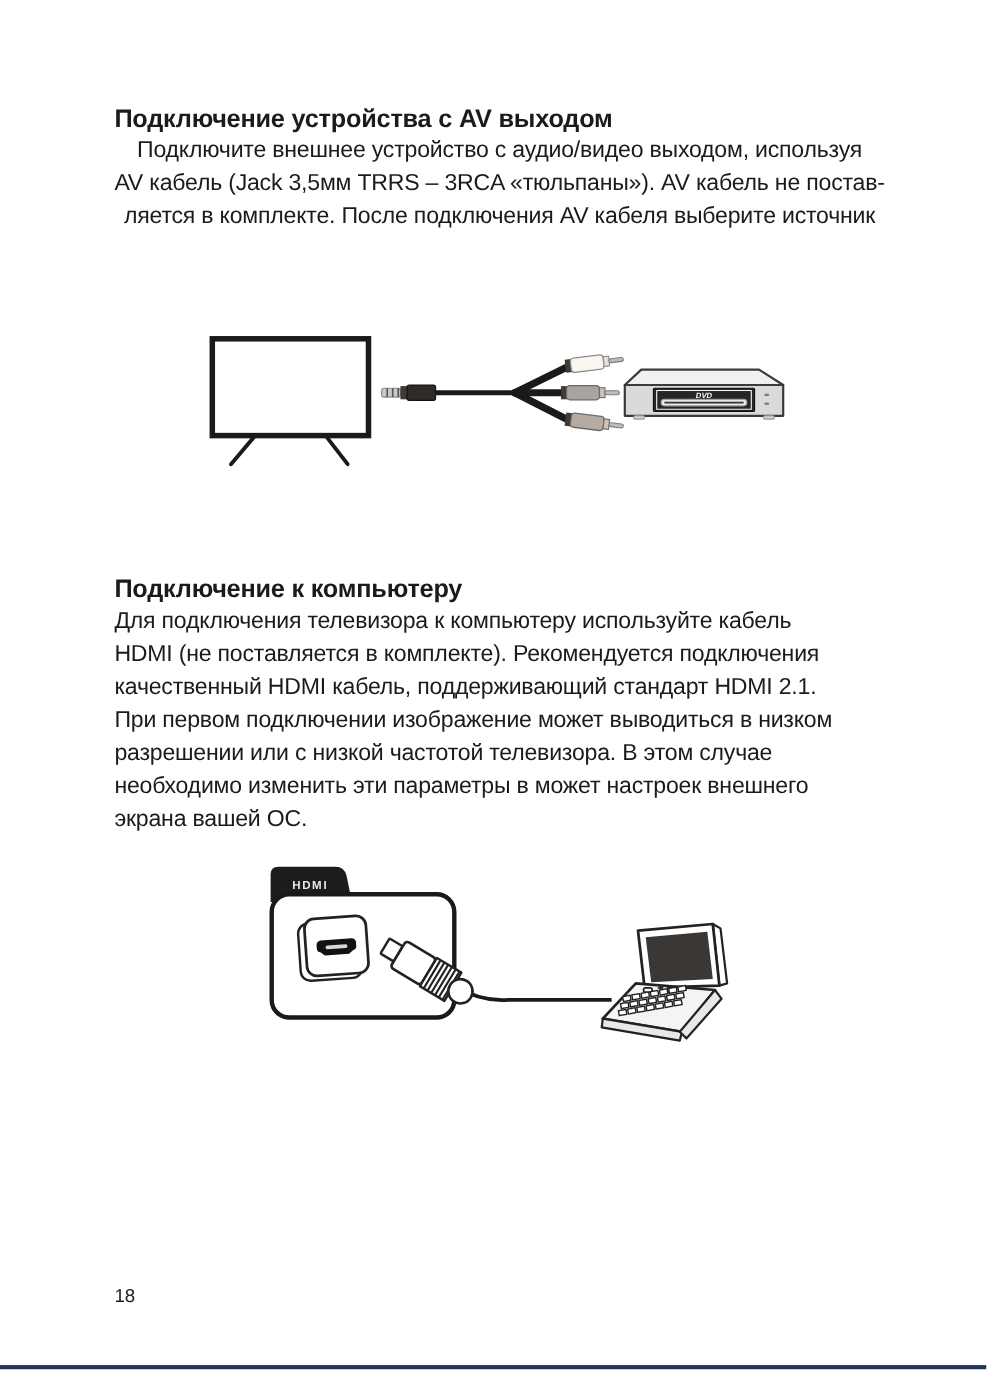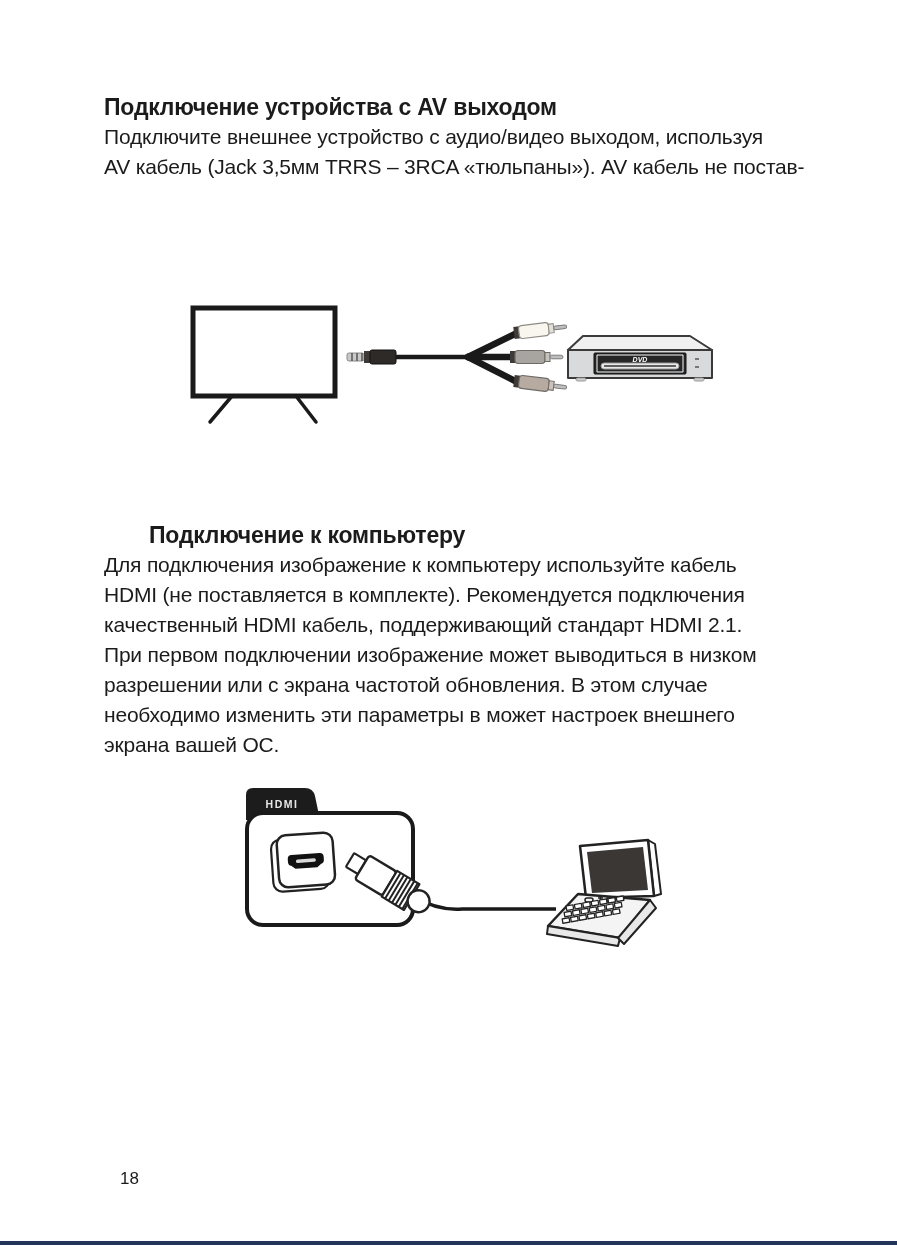--- a/index.html
+++ b/index.html
@@ -14,39 +14,40 @@
   }
   .bodytext {
     position:absolute; left:104px;
     font-size:21px; line-height:30px; letter-spacing:-0.2px;
     white-space:nowrap;
   }
   .fig { position:absolute; left:0; }
   #fig-av   { top:300px; }
   #fig-hdmi { top:780px; }
   #sec1-heading { top:92px; }
-  #sec1-body    { top:122px; }
-  #sec2-heading { top:520px;margin-left:45px; }
+  #sec1-body    { top:122px;text-align:center; }
+  #sec2-heading { top:520px; }
   #sec2-body    { top:550px; }
   .page-number {
-    position:absolute; left:120px; top:1169px;
+    position:absolute; left:104px; top:1169px;
     font-size:17px; line-height:20px;
   }
   .footer-rule { position:absolute; left:0; top:1241px; }
   svg { display:block; }
 </style>
 </head>
 <body>
 
 <div class="page">
 
   <h2 class="heading" id="sec1-heading">Подключение устройства с AV выходом</h2>
   <div class="bodytext" id="sec1-body">
       <div>Подключите внешнее устройство с аудио/видео выходом, используя</div>
       <div>AV кабель (Jack 3,5мм TRRS – 3RCA «тюльпаны»). AV кабель не постав-</div>
+      <div>ляется в комплекте. После подключения AV кабеля выберите источник</div>
     </div>
 
   <svg class="fig" id="fig-av" width="897" height="135" viewBox="0 0 897 135">
 
     <g>
       <rect x="193" y="8" width="142" height="88" fill="#ffffff" stroke="#1a1a1a" stroke-width="5"></rect>
       <path d="M232 96 L210 122" stroke="#1a1a1a" stroke-width="3.5" stroke-linecap="round"></path>
       <path d="M296 96 L316 122" stroke="#1a1a1a" stroke-width="3.5" stroke-linecap="round"></path>
     </g>
 
@@ -102,25 +103,25 @@
       </g>
       <g fill="#cfcfcf" stroke="#999999" stroke-width="1">
         <rect x="576" y="78" width="10" height="3" rx="1.5"></rect>
         <rect x="694" y="78" width="10" height="3" rx="1.5"></rect>
       </g>
     </g>
   </svg>
 
   <h2 class="heading" id="sec2-heading">Подключение к компьютеру</h2>
   <div class="bodytext" id="sec2-body">
-      <div>Для подключения изображение к компьютеру используйте кабель</div>
+      <div>Для подключения телевизора к компьютеру используйте кабель</div>
       <div>HDMI (не поставляется в комплекте). Рекомендуется подключения</div>
       <div>качественный HDMI кабель, поддерживающий стандарт HDMI 2.1.</div>
       <div>При первом подключении изображение может выводиться в низком</div>
-      <div>разрешении или с экрана частотой обновления. В этом случае</div>
+      <div>разрешении или с низкой частотой телевизора. В этом случае</div>
       <div>необходимо изменить эти параметры в может настроек внешнего</div>
       <div>экрана вашей ОС.</div>
     </div>
 
   <svg class="fig" id="fig-hdmi" width="897" height="175" viewBox="0 0 897 175">
 
     <g>
       <path d="M253 8 L305 8 Q313 8 315 16 L320 40 L246 40 L246 15 Q246 8 253 8 Z" fill="#1c1c1c"></path>
       <text x="282" y="28" text-anchor="middle" font-size="10.5" letter-spacing="1.5" fill="#e8e8e8" font-family="Liberation Sans, sans-serif" font-weight="700">HDMI</text>
     </g>

